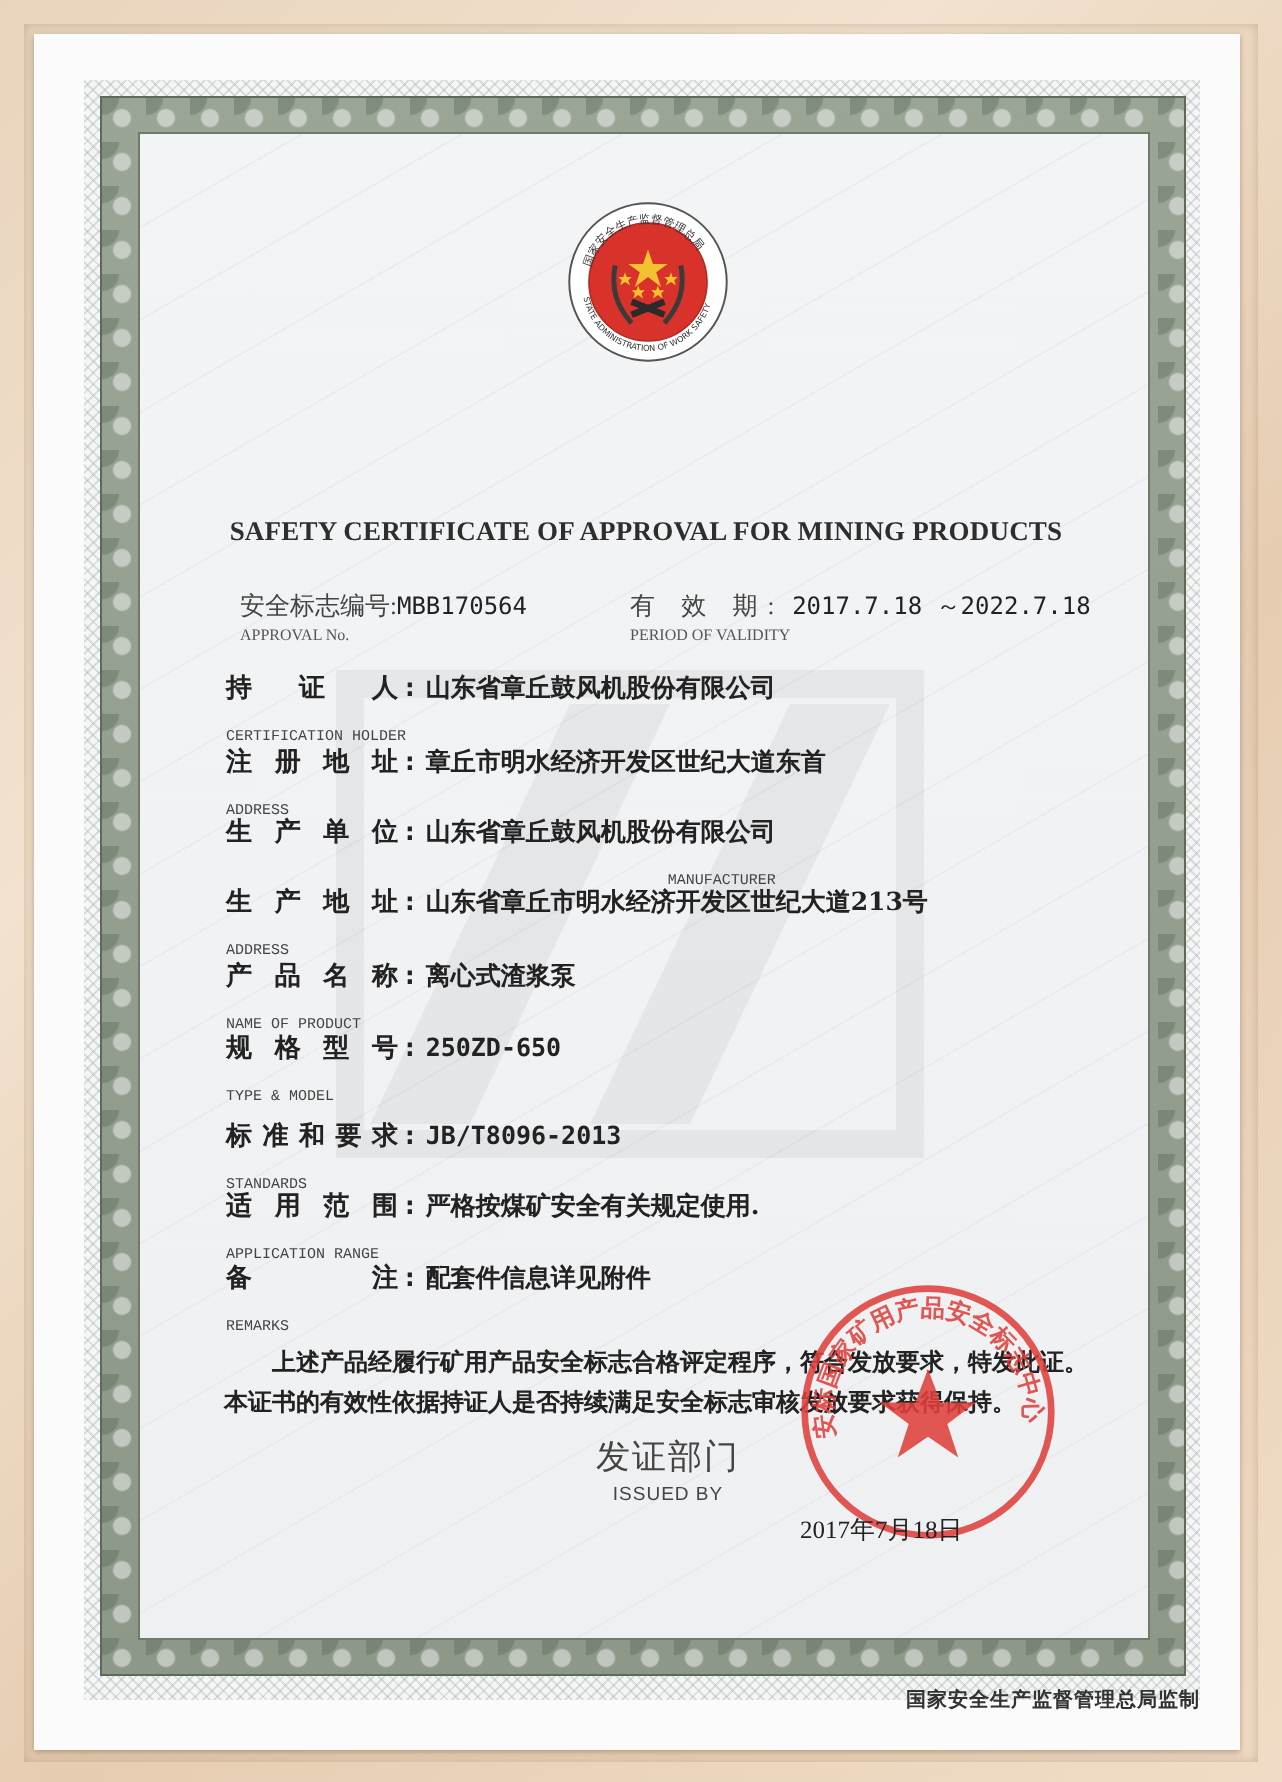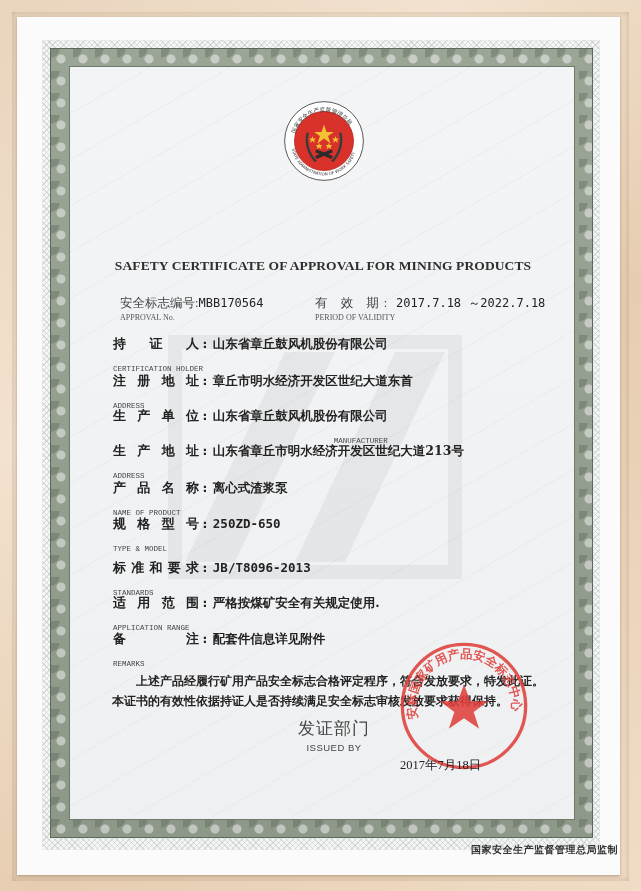--- a/index.html
+++ b/index.html
@@ -86,21 +86,21 @@
     position:absolute; left:228px; top:650px; text-align:center;
   }
   .issued-cn { font-family:"Liberation Serif", serif; font-size:17px; color:#444; letter-spacing:1px; }
   .issued-en { font-family:"Liberation Sans", sans-serif; font-size:9.5px; color:#444; display:block; margin-top:2px; letter-spacing:0.5px; }
   .issue-date {
     position:absolute; left:330px; top:690px;
     font-family:"Liberation Serif", serif; font-size:12.5px; color:#222;
   }
   .seal { position:absolute; left:327px; top:572px; width:134px; height:134px; opacity:0.88; }
   .footer-text {
-    position:absolute; left:471px; top:843px;
+    position:absolute; left:453px; top:843px;
     font-family:"DejaVu Serif", serif; font-size:10px; color:#333; letter-spacing:0.5px; font-weight:bold;
   }
 </style>
 </head>
 <body>
 
 <div class="frame-inner-shadow"></div>
 
 <div class="paper"></div>
 <div class="guilloche"></div>

